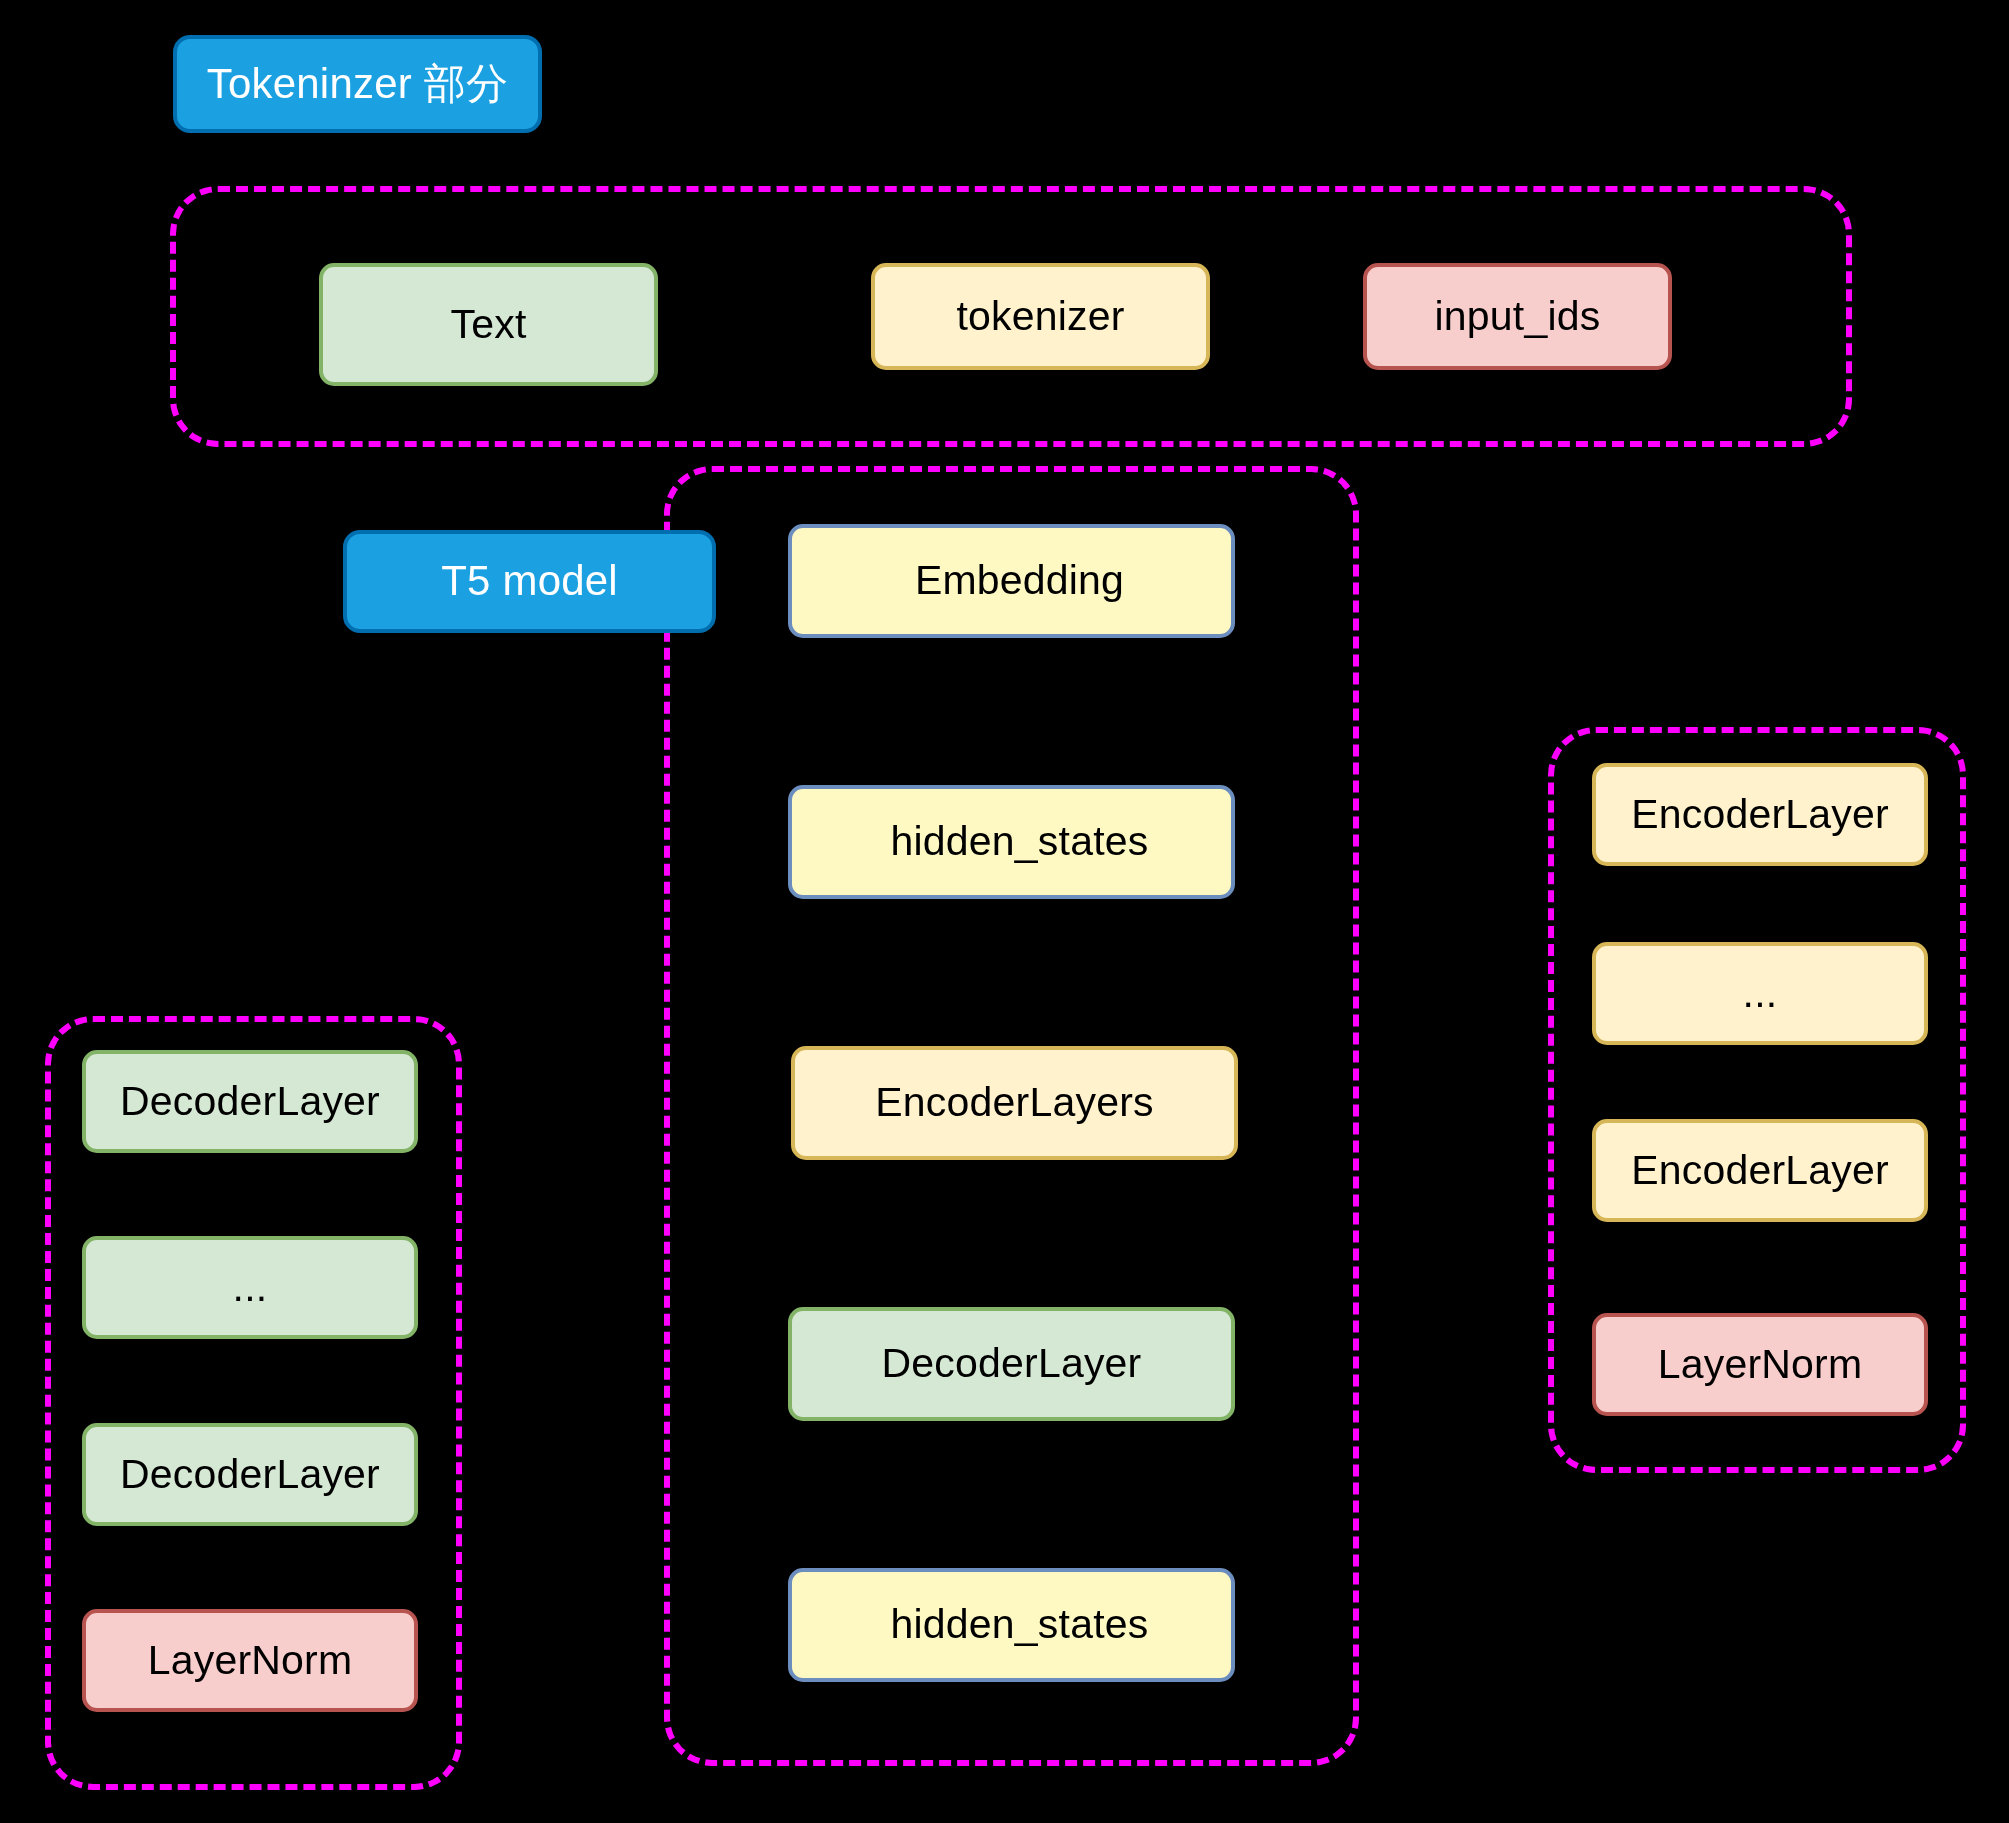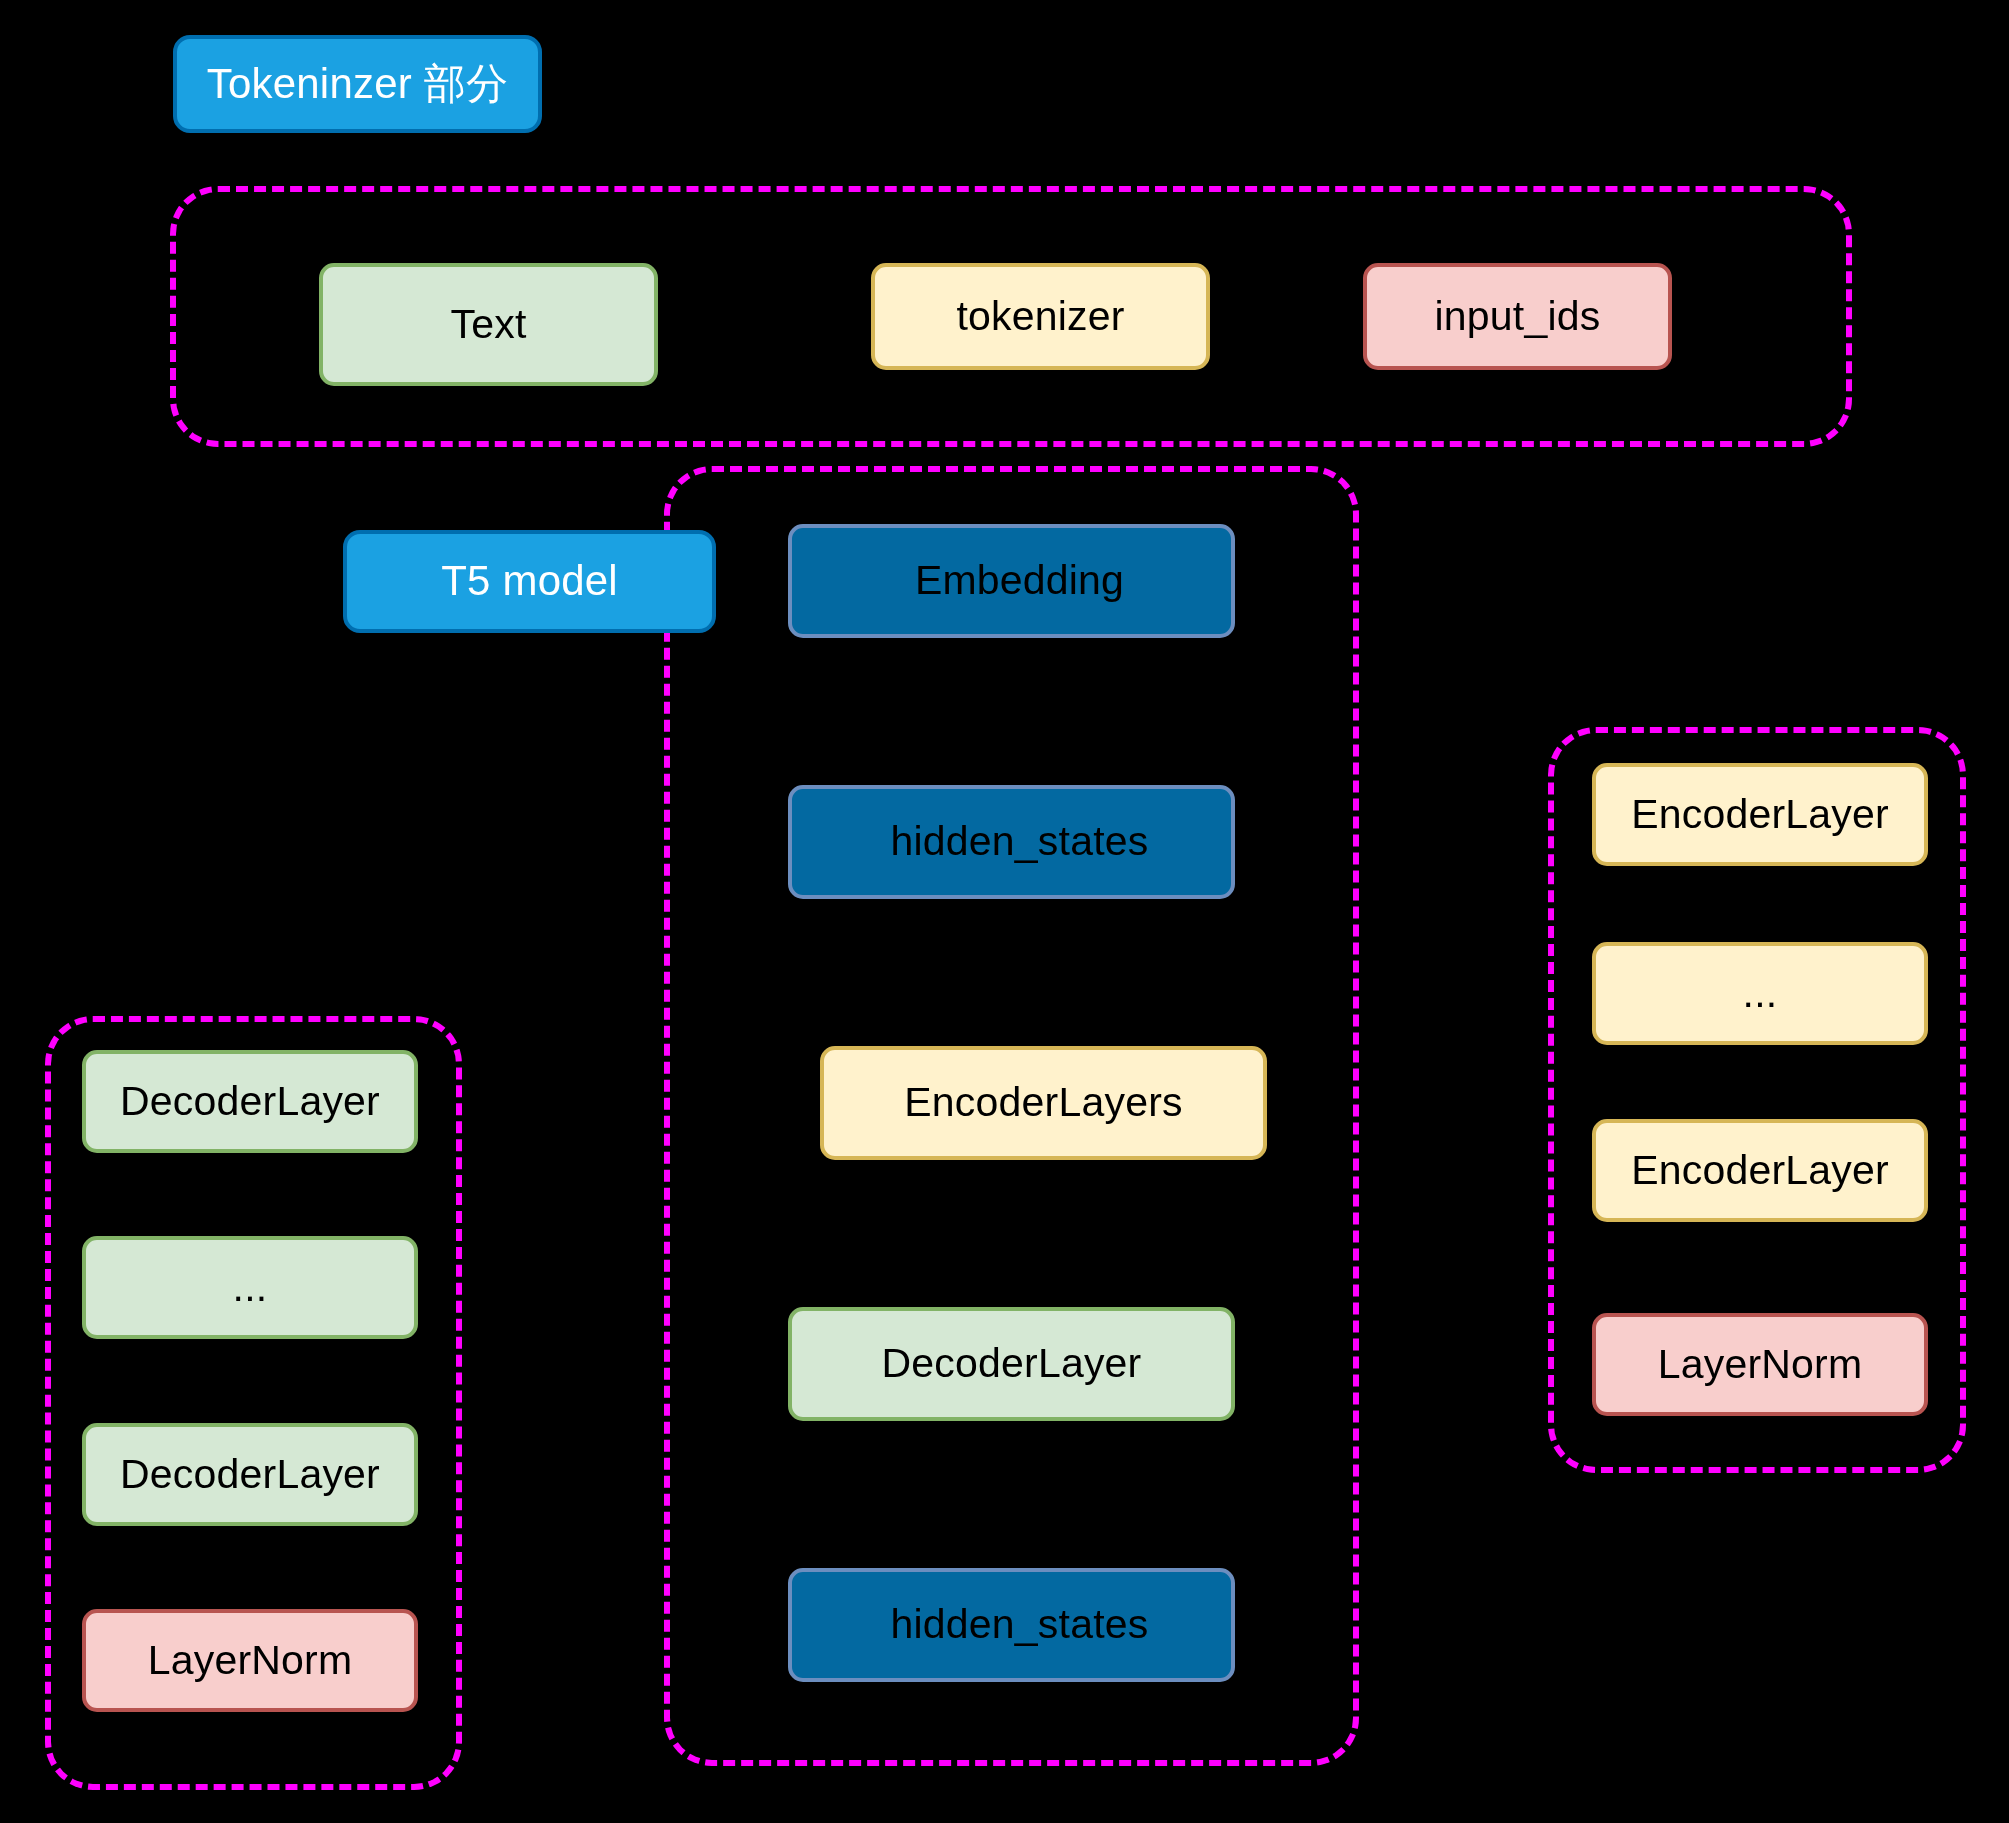--- a/index.html
+++ b/index.html
@@ -84,37 +84,37 @@
   }
   .theme-yellow {
     background: #fff2cc;
     border-color: #d6b656;
   }
   .theme-red {
     background: #f8cecc;
     border-color: #b85450;
   }
   .theme-lightblue {
-    background: #0369a1;
+    background: #fef9c3;
     border-color: #6c8ebf;
     padding-left: 16px;
   }
 
   
   #node-title-tokenizer { left: 173px;  top: 35px;   width: 369px; height: 98px; }
 
   #node-text            { left: 319px;  top: 263px;  width: 339px; height: 123px; }
   #node-tokenizer       { left: 839px;  top: 263px;  width: 339px; height: 107px; margin-left: 32px; }
   #node-input-ids       { left: 1363px; top: 263px;  width: 309px; height: 107px; }
 
   #node-t5-model        { left: 343px;  top: 530px;  width: 373px; height: 103px; z-index: 5; }
 
   #node-embedding       { left: 788px;  top: 524px;  width: 447px; height: 114px; }
   #node-hidden-states-1 { left: 788px;  top: 785px;  width: 447px; height: 114px; }
-  #node-encoder-layers  { left: 820px;  top: 1046px; width: 447px; height: 114px; }
+  #node-encoder-layers  { left: 791px;  top: 1046px; width: 447px; height: 114px; }
   #node-decoder-layers  { left: 788px;  top: 1307px; width: 447px; height: 114px; }
   #node-hidden-states-2 { left: 788px;  top: 1568px; width: 447px; height: 114px; }
 
   #node-decoder-1       { left: 82px;   top: 1050px; width: 336px; height: 103px; }
   #node-decoder-dots    { left: 82px;   top: 1236px; width: 336px; height: 103px; }
   #node-decoder-2       { left: 82px;   top: 1423px; width: 336px; height: 103px; }
   #node-decoder-ln      { left: 82px;   top: 1609px; width: 336px; height: 103px; }
 
   #node-encoder-1       { left: 1592px; top: 763px;  width: 336px; height: 103px; }
   #node-encoder-dots    { left: 1592px; top: 942px; width: 336px; height: 103px; }

